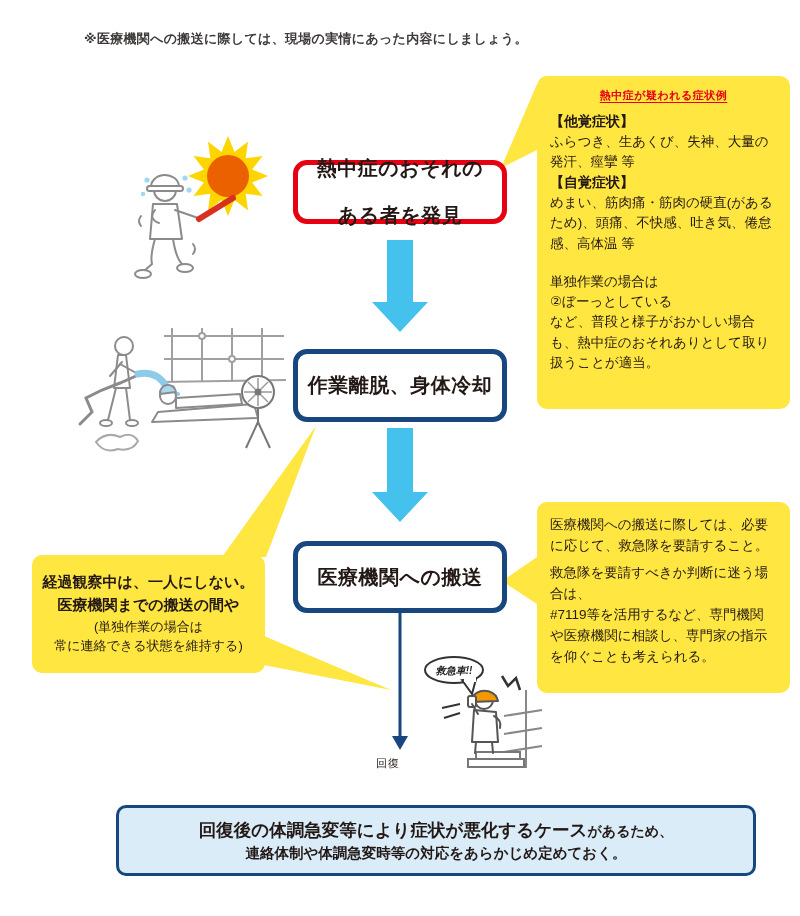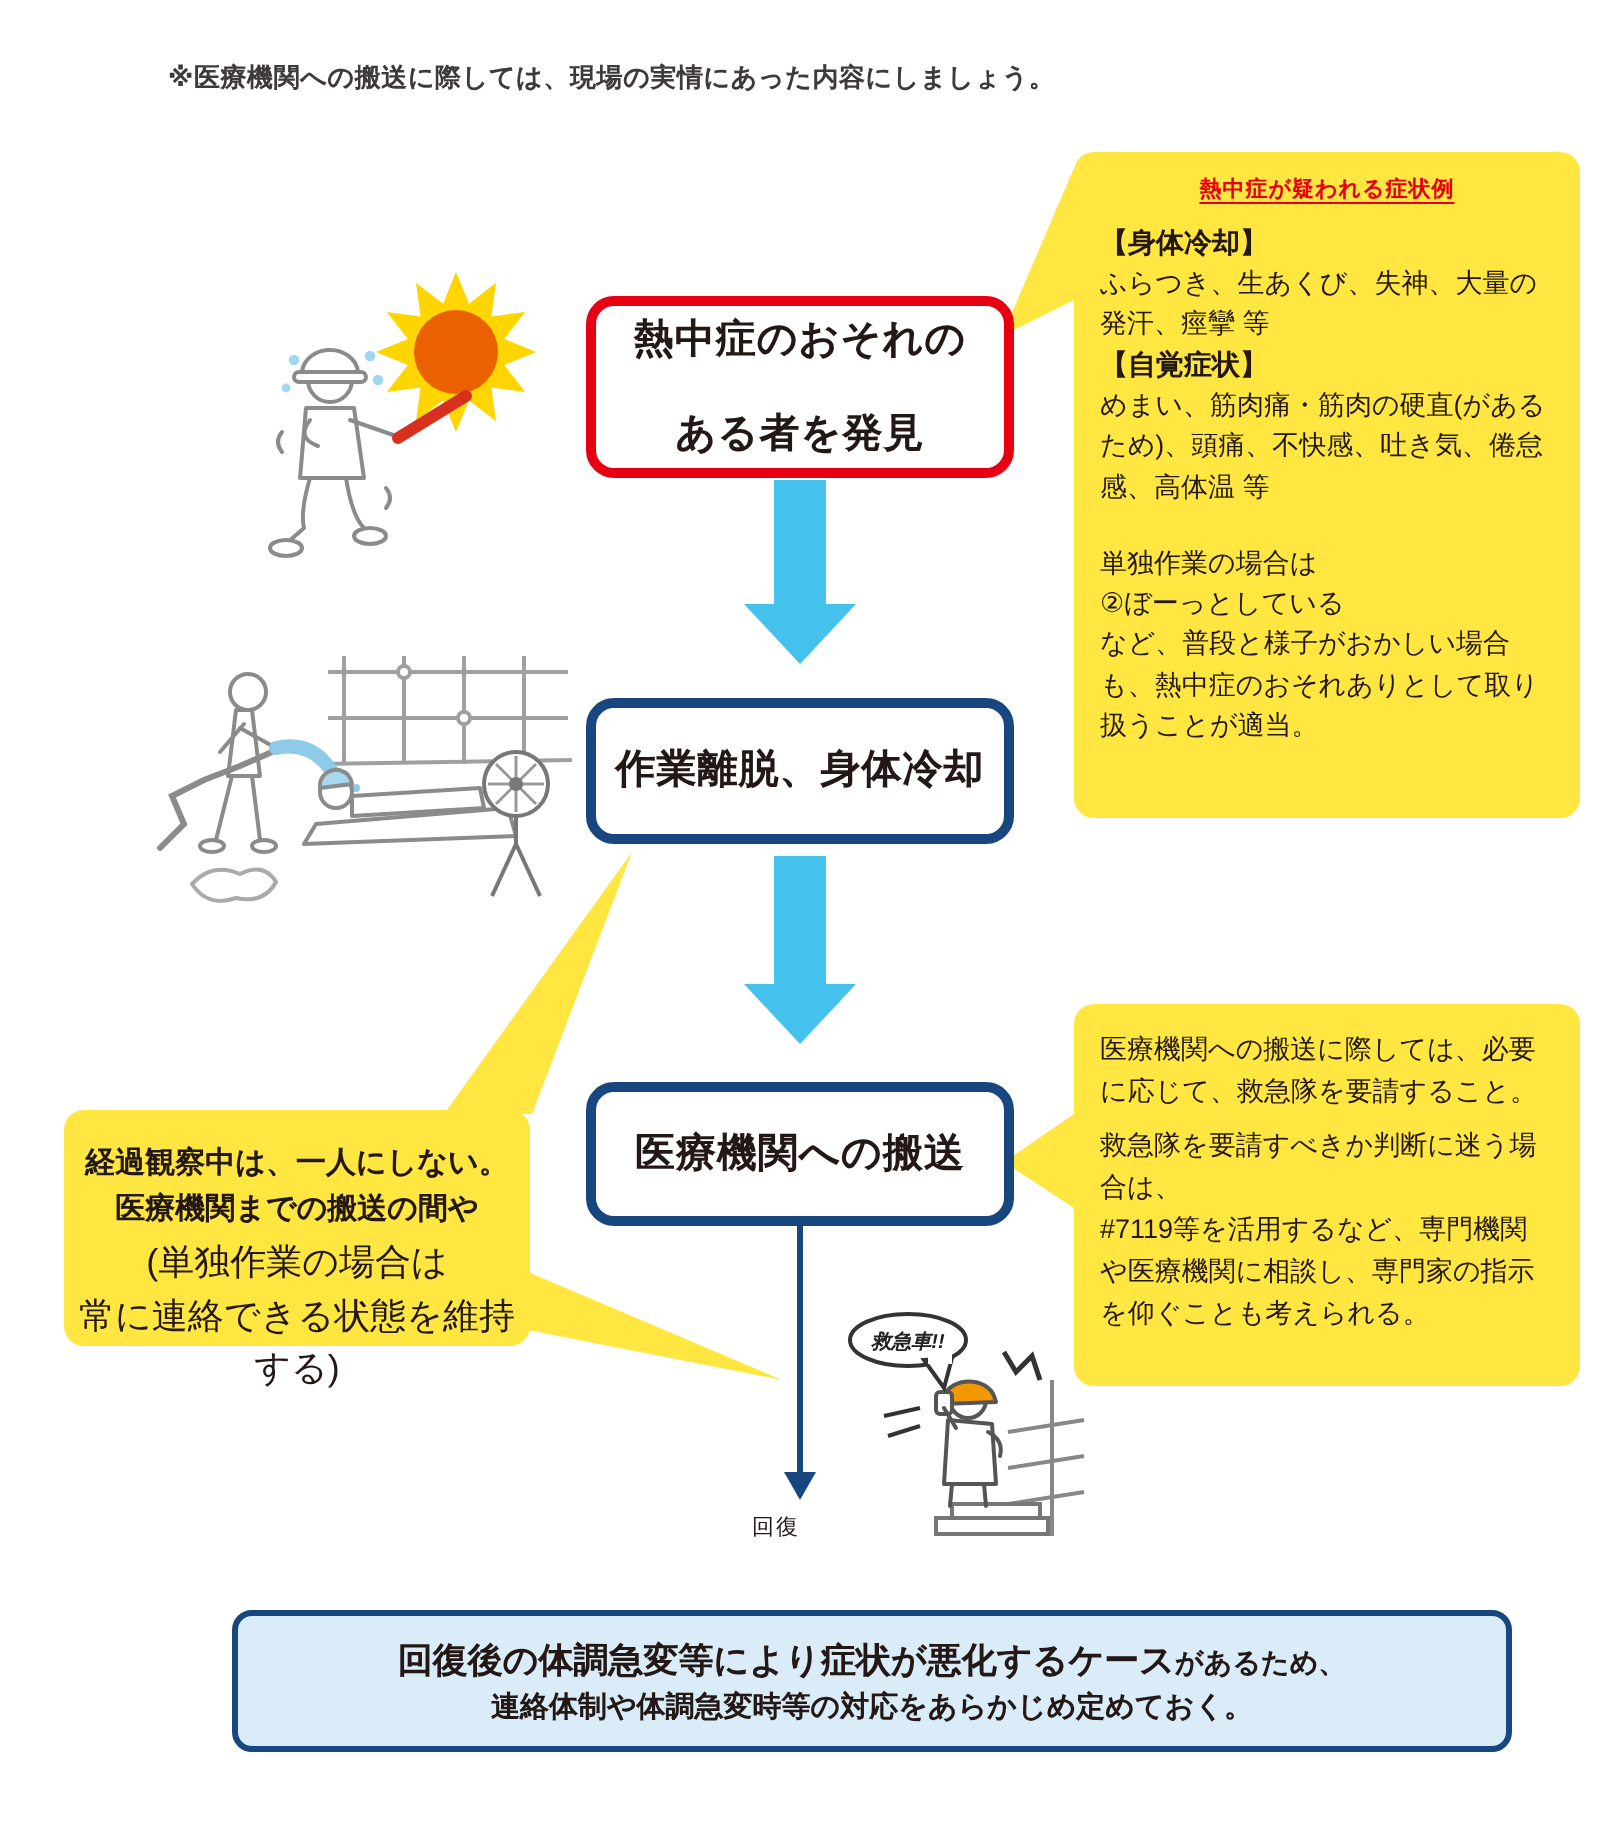--- a/index.html
+++ b/index.html
@@ -16,36 +16,36 @@
 
   
   #connectors { left:0; top:0; z-index:0; pointer-events:none; }
 
   
   .flow-box {
     left:293px; width:214px; z-index:2; background:#fff; border-radius:14px;
     display:flex; flex-direction:column; align-items:center; justify-content:center;
     font-weight:bold; font-size:20px; letter-spacing:.5px; text-align:center; line-height:1.35;
   }
-  .box-red  { top:148px; height:91px; border:5px solid var(--red,#e60012);gap:20px; }
+  .box-red  { top:160px; height:64px; border:5px solid var(--red,#e60012);gap:20px; }
   .box-navy { border:5px solid var(--navy,#17477e); }
   .box-2 { top:349px; height:73px; }
   .box-3 { top:541px; height:72px; }
 
   
   .yellow-box { background:var(--yellow,#ffe640); border-radius:10px; z-index:1; }
   .symptoms { left:537px; top:76px; width:253px; height:333px; padding:11px 13px; font-size:13.5px; line-height:1.5; }
   .symptoms-title { color:var(--red,#e60012); font-weight:bold; font-size:11px; text-align:center;
     text-decoration:underline; text-underline-offset:3px; margin-bottom:7px; letter-spacing:.5px; }
   .sym-heading { font-weight:bold; font-size:14px; }
   .sym-gap { height:18px; }
 
   .left-callout { left:32px; top:555px; width:233px; height:118px; text-align:center; padding-top:15px; }
   .left-callout .bold-line { font-weight:bold; font-size:15px; line-height:1.55; }
-  .left-callout .sub-line  { font-size:18px; line-height:1.45; margin-top:1px; }
+  .left-callout .sub-line  { font-size:13px; line-height:1.45; margin-top:1px; }
   .left-callout .sub-line:first-of-type { margin-top:6px; }
 
   .transport-note { left:537px; top:502px; width:253px; height:191px; padding:13px 13px; font-size:13.5px; line-height:1.55; }
   .transport-note p + p { margin-top:0px; }
   .transport-note .gap { margin-top:6px; }
 
   
   .recovery { left:352px; top:756px; width:72px; text-align:center; font-size:11px; letter-spacing:1px; }
 
   
@@ -71,21 +71,21 @@
   <polygon points="264,636 264,665 391,690" fill="#ffe640"></polygon>
   <polygon points="537,557 537,604 502,581" fill="#ffe640"></polygon>
   <polygon points="387,240 413,240 413,302 428,302 400,332 372,302 387,302" fill="#45c1ee"></polygon>
   <polygon points="387,428 413,428 413,492 428,492 400,522 372,492 387,492" fill="#45c1ee"></polygon>
   <line x1="400" y1="613" x2="400" y2="740" stroke="#17477e" stroke-width="3"></line>
   <polygon points="400,750 392,736 408,736" fill="#17477e"></polygon>
 </svg>
 
 <div class="abs yellow-box symptoms">
   <div class="symptoms-title">熱中症が疑われる症状例</div>
-  <div class="sym-heading">【身体冷却】</div>
+  <div class="sym-heading">【他覚症状】</div>
   <div>ふらつき、生あくび、失神、大量の発汗、痙攣 等</div>
   <div class="sym-heading">【自覚症状】</div>
   <div>めまい、筋肉痛・筋肉の硬直(があるため)、頭痛、不快感、吐き気、倦怠感、高体温 等</div>
   <div class="sym-gap"></div>
   <div>単独作業の場合は</div>
   <div>②ぼーっとしている</div>
   <div>など、普段と様子がおかしい場合も、熱中症のおそれありとして取り扱うことが適当。</div>
 </div>
 
 <div class="abs flow-box box-red">

